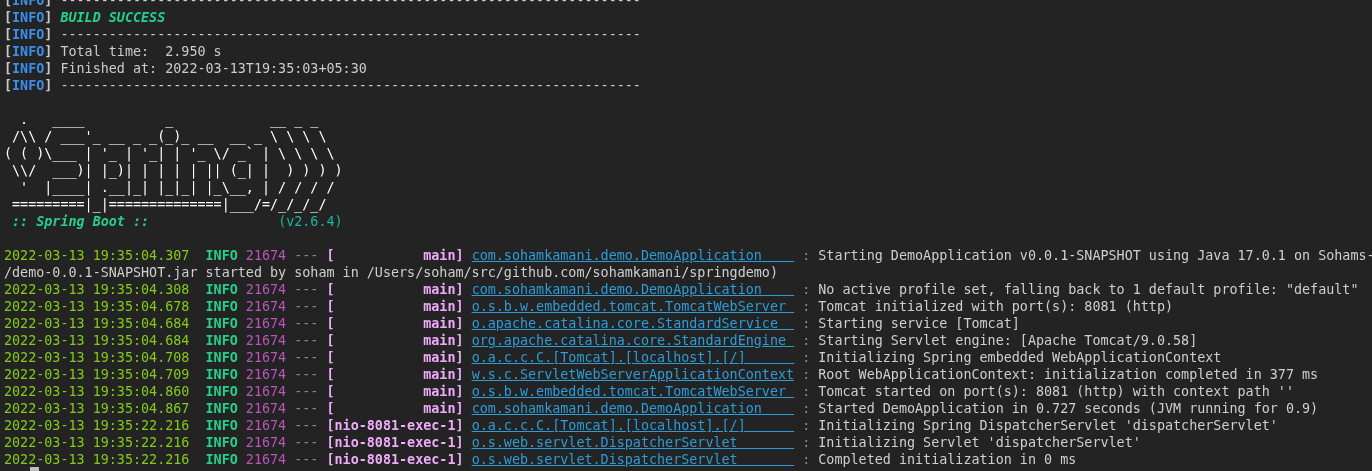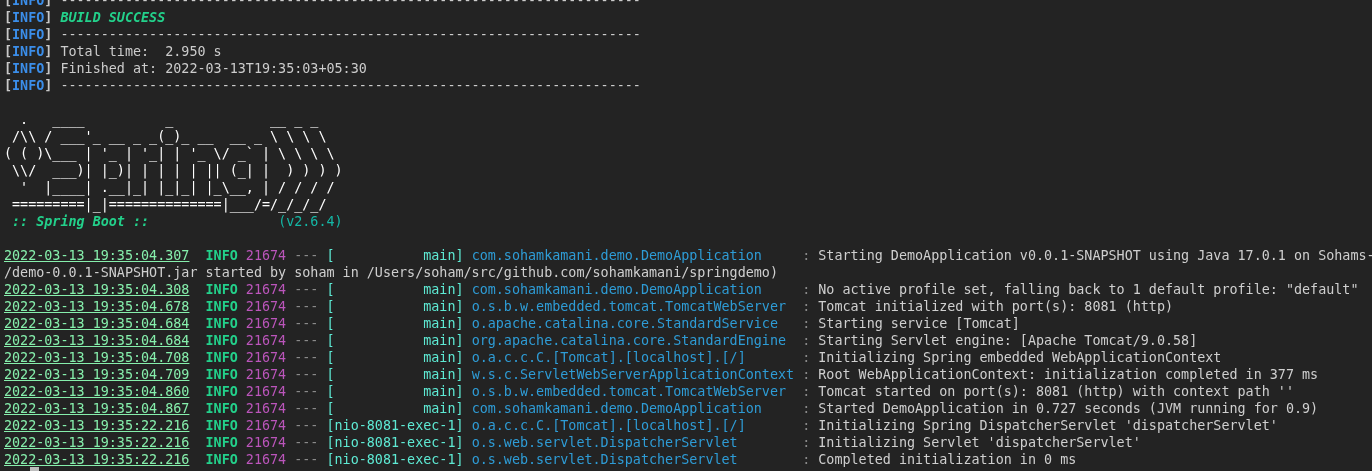--- a/index.html
+++ b/index.html
@@ -12,26 +12,26 @@
     position:absolute;left:4px;top:-8px;right:0;
     font-size:13.4px;line-height:17px;white-space:pre;
   }
   .line{height:17px;white-space:pre;}
   .c-bracket{color:#c8c8c8;font-weight:bold;}
   .c-info-tag{color:var(--info-blue,#3b8eea);font-weight:bold;}
   .c-plain{color:#cccccc;}
   .c-success{color:var(--success-green,#23d18b);font-weight:bold;font-style:italic;}
   .c-art{color:#ffffff;}
   .c-version{color:#14b8a6;}
-  .c-ts{color:#86efac;text-decoration:underline;}
+  .c-ts{color:#84cc16;}
   .c-lvl{color:var(--level-green,#23d18b);font-weight:bold;}
   .c-pid{color:var(--pid-magenta,#bb55bb);}
   .c-dim{color:#8a8a8a;}
-  .c-thread{color:#5eead4;}
-  .c-logger{color:var(--logger-cyan,#2e9cd6);}
+  .c-thread{color:#f0abfc;font-weight:bold;}
+  .c-logger{color:var(--logger-cyan,#2e9cd6);text-decoration:underline;}
   .c-msg{color:#cfcfcf;}
   #cursor{
     position:absolute;left:30px;top:467px;width:9px;height:13px;
     background:#bdbdbd;
   }
 </style>
 </head>
 <body>
 
 <div id="screen"><div class="line"><span class="c-bracket">[</span><span class="c-info-tag">INFO</span><span class="c-bracket">] </span><span class="c-plain">------------------------------------------------------------------------</span></div><div class="line"><span class="c-bracket">[</span><span class="c-info-tag">INFO</span><span class="c-bracket">] </span><span class="c-success">BUILD SUCCESS</span></div><div class="line"><span class="c-bracket">[</span><span class="c-info-tag">INFO</span><span class="c-bracket">] </span><span class="c-plain">------------------------------------------------------------------------</span></div><div class="line"><span class="c-bracket">[</span><span class="c-info-tag">INFO</span><span class="c-bracket">] </span><span class="c-plain">Total time:  2.950 s</span></div><div class="line"><span class="c-bracket">[</span><span class="c-info-tag">INFO</span><span class="c-bracket">] </span><span class="c-plain">Finished at: 2022-03-13T19:35:03+05:30</span></div><div class="line"><span class="c-bracket">[</span><span class="c-info-tag">INFO</span><span class="c-bracket">] </span><span class="c-plain">------------------------------------------------------------------------</span></div><div class="line"></div><div class="line"><span class="c-art">  .   ____          _            __ _ _</span></div><div class="line"><span class="c-art"> /\\ / ___'_ __ _ _(_)_ __  __ _ \ \ \ \</span></div><div class="line"><span class="c-art">( ( )\___ | '_ | '_| | '_ \/ _` | \ \ \ \</span></div><div class="line"><span class="c-art"> \\/  ___)| |_)| | | | | || (_| |  ) ) ) )</span></div><div class="line"><span class="c-art">  '  |____| .__|_| |_|_| |_\__, | / / / /</span></div><div class="line"><span class="c-art"> =========|_|==============|___/=/_/_/_/</span></div><div class="line"><span class="c-success"> :: Spring Boot ::</span><span class="c-art">                </span><span class="c-version">(v2.6.4)</span></div><div class="line"></div><div class="line"><span class="c-ts">2022-03-13 19:35:04.307</span><span class="c-lvl">  INFO</span><span class="c-pid"> 21674</span><span class="c-dim"> --- </span><span class="c-thread">[           main] </span><span class="c-logger">com.sohamkamani.demo.DemoApplication    </span><span class="c-dim"> : </span><span class="c-msg">Starting DemoApplication v0.0.1-SNAPSHOT using Java 17.0.1 on Sohams-M</span></div><div class="line"><span class="c-msg">/demo-0.0.1-SNAPSHOT.jar started by soham in /Users/soham/src/github.com/sohamkamani/springdemo)</span></div><div class="line"><span class="c-ts">2022-03-13 19:35:04.308</span><span class="c-lvl">  INFO</span><span class="c-pid"> 21674</span><span class="c-dim"> --- </span><span class="c-thread">[           main] </span><span class="c-logger">com.sohamkamani.demo.DemoApplication    </span><span class="c-dim"> : </span><span class="c-msg">No active profile set, falling back to 1 default profile: "default"</span></div><div class="line"><span class="c-ts">2022-03-13 19:35:04.678</span><span class="c-lvl">  INFO</span><span class="c-pid"> 21674</span><span class="c-dim"> --- </span><span class="c-thread">[           main] </span><span class="c-logger">o.s.b.w.embedded.tomcat.TomcatWebServer </span><span class="c-dim"> : </span><span class="c-msg">Tomcat initialized with port(s): 8081 (http)</span></div><div class="line"><span class="c-ts">2022-03-13 19:35:04.684</span><span class="c-lvl">  INFO</span><span class="c-pid"> 21674</span><span class="c-dim"> --- </span><span class="c-thread">[           main] </span><span class="c-logger">o.apache.catalina.core.StandardService  </span><span class="c-dim"> : </span><span class="c-msg">Starting service [Tomcat]</span></div><div class="line"><span class="c-ts">2022-03-13 19:35:04.684</span><span class="c-lvl">  INFO</span><span class="c-pid"> 21674</span><span class="c-dim"> --- </span><span class="c-thread">[           main] </span><span class="c-logger">org.apache.catalina.core.StandardEngine </span><span class="c-dim"> : </span><span class="c-msg">Starting Servlet engine: [Apache Tomcat/9.0.58]</span></div><div class="line"><span class="c-ts">2022-03-13 19:35:04.708</span><span class="c-lvl">  INFO</span><span class="c-pid"> 21674</span><span class="c-dim"> --- </span><span class="c-thread">[           main] </span><span class="c-logger">o.a.c.c.C.[Tomcat].[localhost].[/]      </span><span class="c-dim"> : </span><span class="c-msg">Initializing Spring embedded WebApplicationContext</span></div><div class="line"><span class="c-ts">2022-03-13 19:35:04.709</span><span class="c-lvl">  INFO</span><span class="c-pid"> 21674</span><span class="c-dim"> --- </span><span class="c-thread">[           main] </span><span class="c-logger">w.s.c.ServletWebServerApplicationContext</span><span class="c-dim"> : </span><span class="c-msg">Root WebApplicationContext: initialization completed in 377 ms</span></div><div class="line"><span class="c-ts">2022-03-13 19:35:04.860</span><span class="c-lvl">  INFO</span><span class="c-pid"> 21674</span><span class="c-dim"> --- </span><span class="c-thread">[           main] </span><span class="c-logger">o.s.b.w.embedded.tomcat.TomcatWebServer </span><span class="c-dim"> : </span><span class="c-msg">Tomcat started on port(s): 8081 (http) with context path ''</span></div><div class="line"><span class="c-ts">2022-03-13 19:35:04.867</span><span class="c-lvl">  INFO</span><span class="c-pid"> 21674</span><span class="c-dim"> --- </span><span class="c-thread">[           main] </span><span class="c-logger">com.sohamkamani.demo.DemoApplication    </span><span class="c-dim"> : </span><span class="c-msg">Started DemoApplication in 0.727 seconds (JVM running for 0.9)</span></div><div class="line"><span class="c-ts">2022-03-13 19:35:22.216</span><span class="c-lvl">  INFO</span><span class="c-pid"> 21674</span><span class="c-dim"> --- </span><span class="c-thread">[nio-8081-exec-1] </span><span class="c-logger">o.a.c.c.C.[Tomcat].[localhost].[/]      </span><span class="c-dim"> : </span><span class="c-msg">Initializing Spring DispatcherServlet 'dispatcherServlet'</span></div><div class="line"><span class="c-ts">2022-03-13 19:35:22.216</span><span class="c-lvl">  INFO</span><span class="c-pid"> 21674</span><span class="c-dim"> --- </span><span class="c-thread">[nio-8081-exec-1] </span><span class="c-logger">o.s.web.servlet.DispatcherServlet       </span><span class="c-dim"> : </span><span class="c-msg">Initializing Servlet 'dispatcherServlet'</span></div><div class="line"><span class="c-ts">2022-03-13 19:35:22.216</span><span class="c-lvl">  INFO</span><span class="c-pid"> 21674</span><span class="c-dim"> --- </span><span class="c-thread">[nio-8081-exec-1] </span><span class="c-logger">o.s.web.servlet.DispatcherServlet       </span><span class="c-dim"> : </span><span class="c-msg">Completed initialization in 0 ms</span></div></div>

